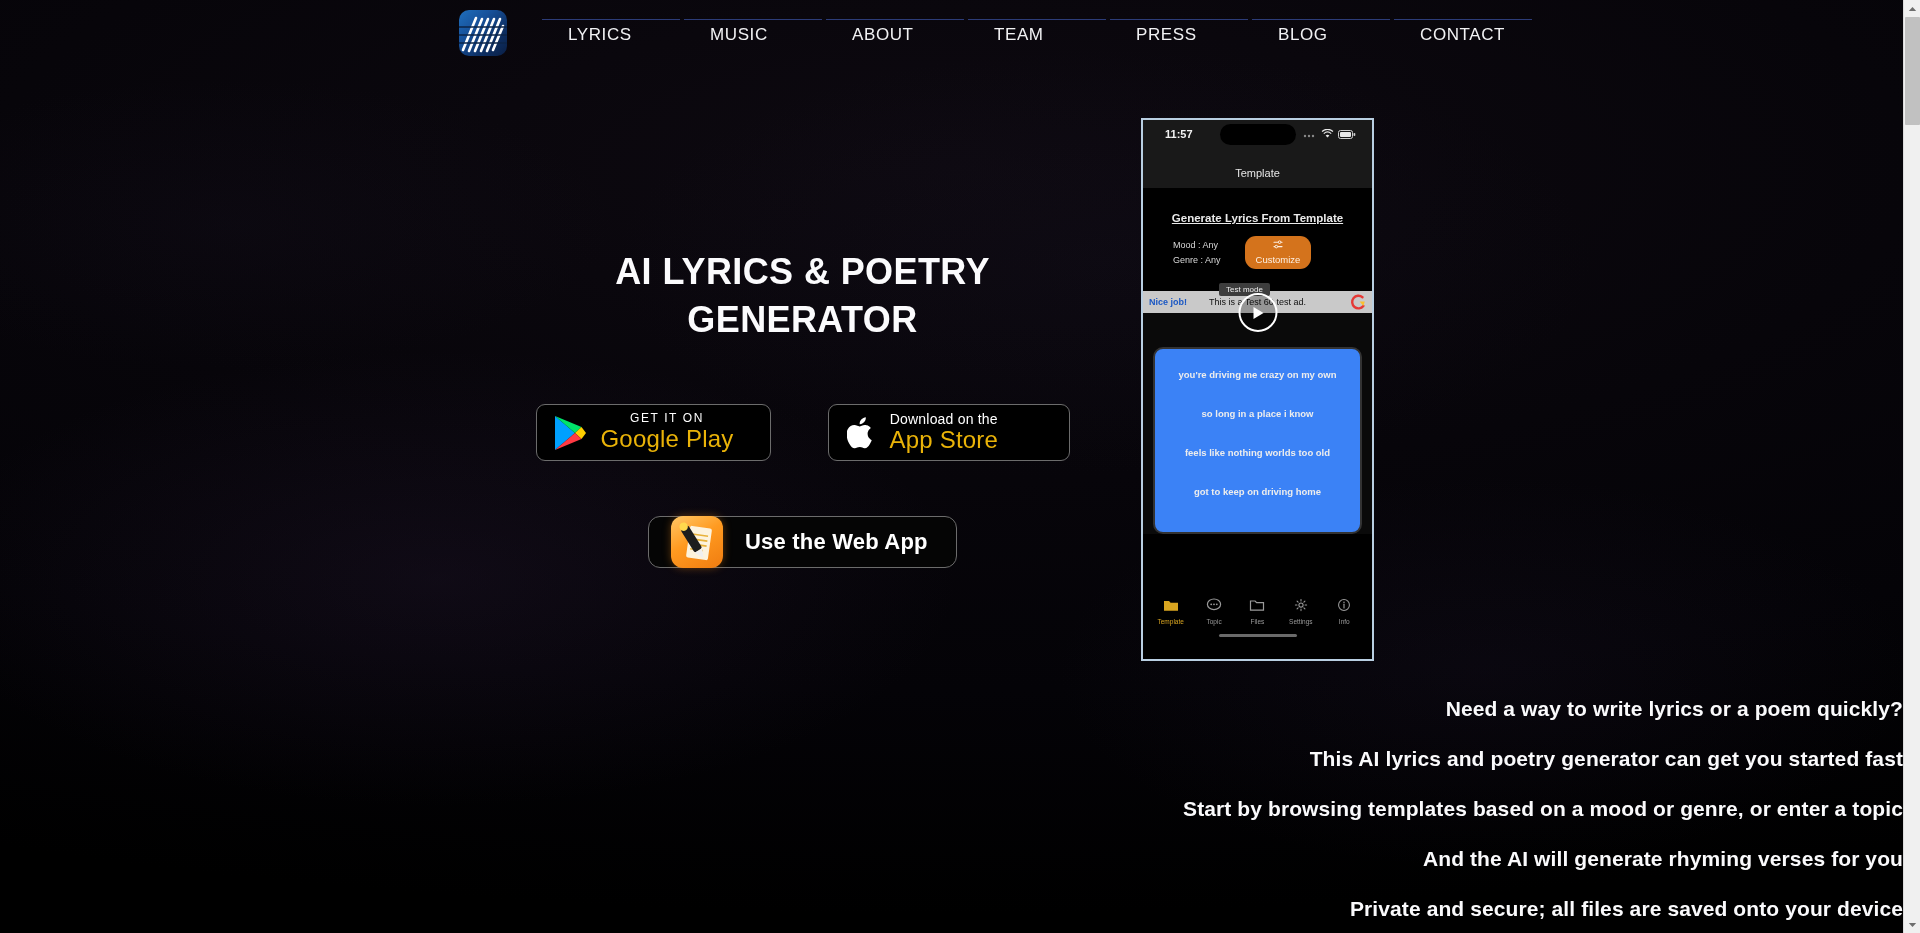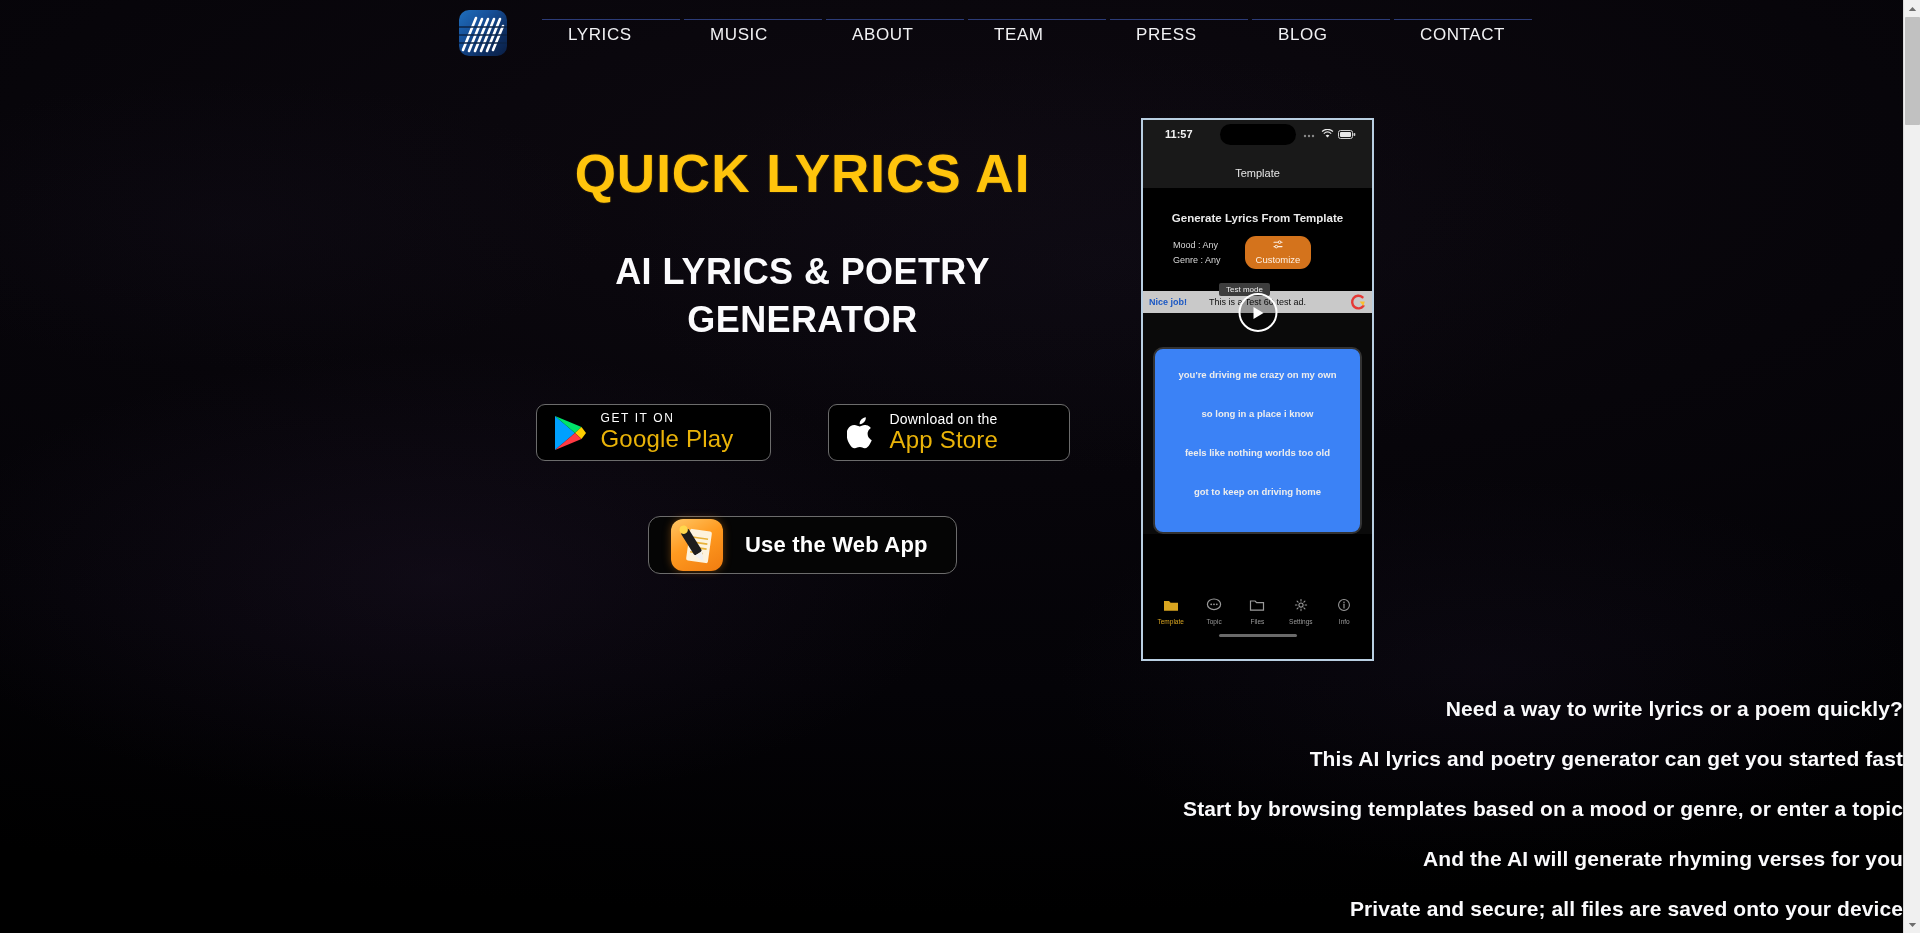--- a/index.html
+++ b/index.html
@@ -79,32 +79,32 @@
     color:#fbfbfd; letter-spacing:.4px;
   }
 
   
   #store-row {
     position:absolute; left:0; top:404px; width:1605px;
     display:flex; justify-content:center; gap:57px;
   }
   .badge {
     background:#000; border:1px solid #6c6c6c; border-radius:9px;
-    display:flex; align-items:center; cursor:pointer;
+    display:flex; align-items:center; cursor:pointer;text-align:center;
   }
   #badge-google { width:235px; height:57px; padding:0 16px; gap:14px; }
   #badge-apple  { width:242px; height:57px; padding:0 18px; gap:13px; }
   .badge-txt-small { font-size:12px; letter-spacing:1.6px; color:#fff; line-height:1.15; }
   .badge-txt-small.apple { letter-spacing:.2px; font-size:14px; }
   .badge-txt-big { font-size:24px; font-weight:400; color:#eab308; line-height:1.1; letter-spacing:.2px; }
 
   
   #webapp-btn {
     position:absolute; left:648px; top:516px;
-    width:309px; height:58px;
+    width:309px; height:52px;
     background:#050505; border:1px solid #6c6c6c; border-radius:12px;
     display:flex; align-items:center; gap:22px; padding-left:22px;
     cursor:pointer;
   }
   #webapp-icon {
     width:52px; height:52px; border-radius:12px;
     background:linear-gradient(150deg,#ffc766 0%,#ff9a20 45%,#f07c10 100%);
     position:relative; overflow:hidden; flex:0 0 auto;
     box-shadow:0 0 8px rgba(255,150,30,.35);
   }
@@ -130,20 +130,21 @@
   }
   #sb-right { position:absolute; right:16px; top:9px; display:flex; align-items:center; gap:4px; }
   #phone-navtitle {
     height:22px; background:#191919; text-align:center;
     font-size:11px; color:#e6e6e6; line-height:14px;
   }
   #phone-body { background:#000; }
   #gen-title {
     text-align:center; font-size:11.5px; font-weight:bold; color:#eaeaea;
     padding-top:24px;
+    text-decoration:underline;
   }
   #mood-row {
     display:flex; align-items:center; padding:12px 0 0 30px; gap:24px;
   }
   #mood-col { font-size:9px; color:#d8d8d8; line-height:1.65; }
   #customize-pill {
     background:#d4731c; color:#fdf0e2; border-radius:11px;
     font-size:9.5px; padding:4px 11px; display:flex; align-items:center; gap:5px;
     cursor:pointer;
     flex-direction:column;
@@ -246,21 +247,20 @@
       <div class="nav-item"><span>LYRICS</span></div>
       <div class="nav-item"><span>MUSIC</span></div>
       <div class="nav-item"><span>ABOUT</span></div>
       <div class="nav-item"><span>TEAM</span></div>
       <div class="nav-item"><span>PRESS</span></div>
       <div class="nav-item"><span>BLOG</span></div>
       <div class="nav-item"><span>CONTACT</span></div>
     </div>
   </div>
 
-  <div id="hero-title">QUICK LYRICS AI</div>
   <div id="hero-sub">
     <div>AI LYRICS &amp; POETRY</div>
     <div>GENERATOR</div>
   </div>
 
   <div id="store-row">
 
     <div class="badge" id="badge-google">
       <svg width="34" height="38" viewBox="0 0 34 38">
         <path d="M2 2 L22 19 L2 36 Z" fill="#00A0FF"></path>

